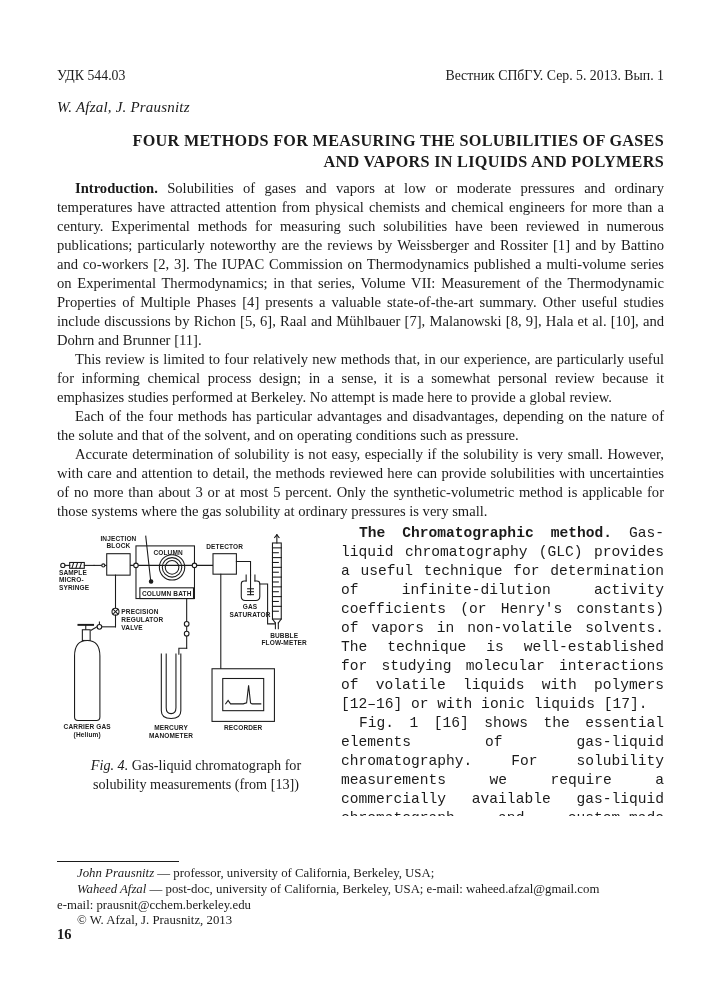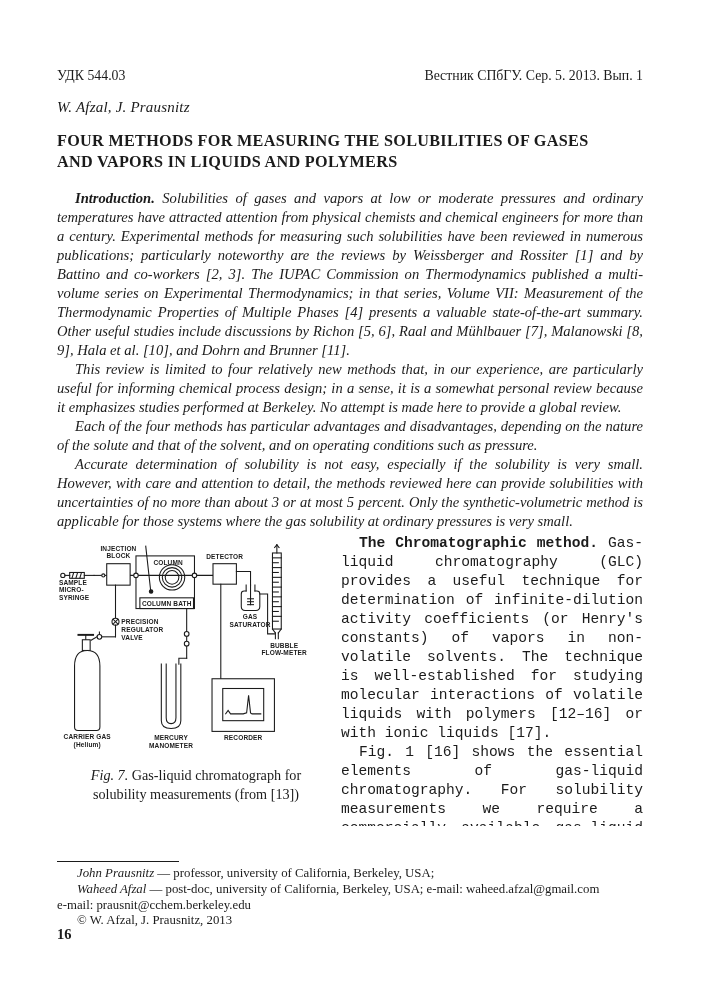--- a/index.html
+++ b/index.html
@@ -1,26 +1,26 @@
 <!DOCTYPE html>
 <html><head>
 <meta charset="utf-8">
 <style>
   html,body{margin:0;padding:0;}
   body{
     width:712px;height:1000px;background:#ffffff;color:#1b1b1b;
     font-family:"Liberation Serif","DejaVu Serif",serif;
     position:relative;overflow:hidden;
   }
-  .page{padding:68px 69px 0 57px;}
+  .page{padding:68px 48px 0 57px;}
   .hdr{display:flex;justify-content:space-between;font-size:13.8px;}
   .authors{margin-top:15px;font-style:italic;font-size:15px;letter-spacing:.2px;}
-  .title{margin-top:15px;font-weight:bold;font-size:16.2px;line-height:21px;letter-spacing:.3px;}
+  .title{margin-top:15px;font-weight:bold;font-size:16.2px;line-height:21px;letter-spacing:.3px;text-align:right;}
   .body-p{margin:0;font-size:14.6px;line-height:19px;text-align:justify;text-indent:18px;}
-  .intro{margin-top:16px;font-style:italic;}
+  .intro{margin-top:6px;}
   .lead{font-weight:bold;}
   .columns{display:flex;margin-top:3px;height:292px;overflow:hidden;}
   .fig-col{width:278px;flex:0 0 278px;}
   .text-col{flex:1;margin-left:6px;font-family:Liberation Mono, monospace;}
   .fig-wrap{margin-top:9px;}
   .caption{margin-top:6px;text-align:center;font-size:14.2px;line-height:18.5px;}
   .cap-label{font-style:italic;}
   .bottom{position:absolute;left:57px;right:57px;top:861px;}
   .fn-rule{width:122px;border-top:1.6px solid #1b1b1b;margin-bottom:4px;}
   .fn-line{font-size:12.8px;line-height:15.8px;}
@@ -179,21 +179,21 @@
             <text x="66" y="91">REGULATOR</text>
             <text x="66" y="99">VALVE</text>
             <text x="31" y="201" text-anchor="middle">CARRIER GAS</text>
             <text x="31" y="209" text-anchor="middle">(Helium)</text>
             <text x="117" y="202" text-anchor="middle">MERCURY</text>
             <text x="117" y="210" text-anchor="middle">MANOMETER</text>
             <text x="191" y="202" text-anchor="middle">RECORDER</text>
           </g>
         </svg>
         <div class="caption">
-          <div><span class="cap-label">Fig. 7.</span><span> Gas-liquid chromatograph for</span></div>
+          <div><span class="cap-label">Fig. 4.</span><span> Gas-liquid chromatograph for</span></div>
           <div>solubility measurements (from [13])</div>
         </div>
       </div>
     </div>
 
     <div class="text-col">
       <p class="body-p"><span class="lead">The Chromatographic method.</span><span> Gas-liquid chromatography (GLC) provides a useful technique for determination of infinite-dilution activity coefficients (or Henry's constants) of vapors in non-volatile solvents. The technique is well-established for studying molecular interactions of volatile liquids with polymers [12–16] or with ionic liquids [17].</span></p>
       <p class="body-p">Fig. 1 [16] shows the essential elements of gas-liquid chromatography. For solubility measurements we require a commercially available gas-liquid chromatograph and custom-made columns coated with the liquid solvent (stationary phase). For the mobile phase, we require an inert and insoluble carrier gas like helium. The solute is injected into the column immediately at the en-</p>
     </div>
 

